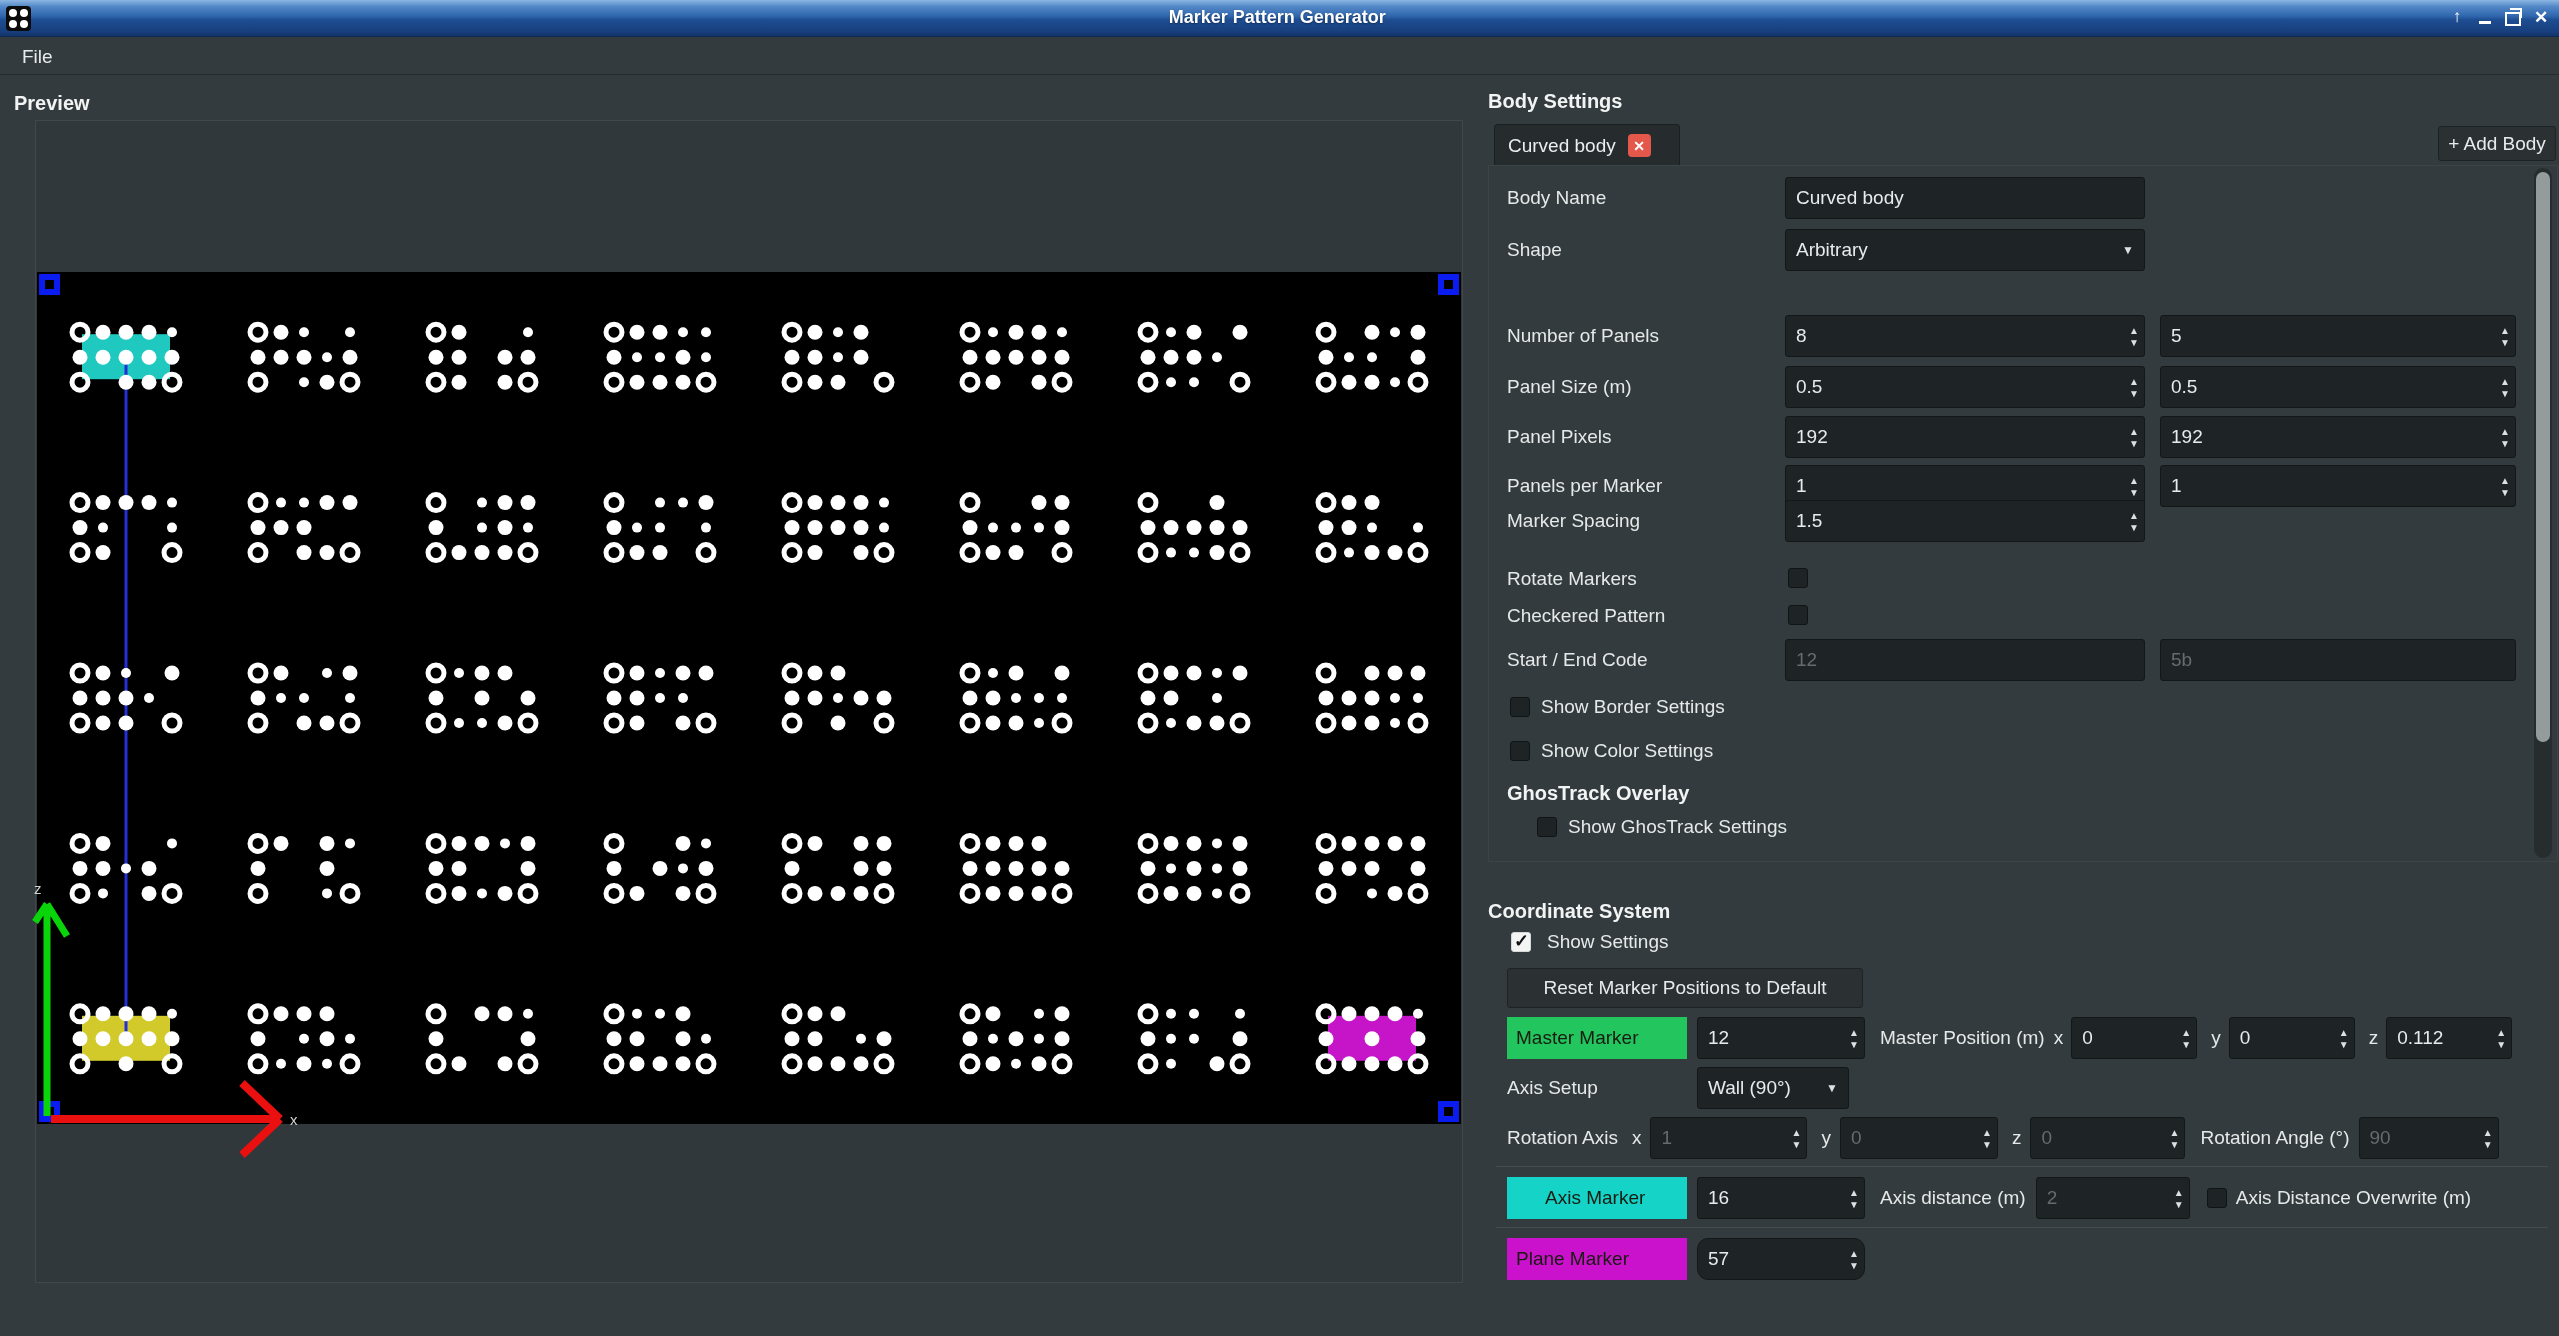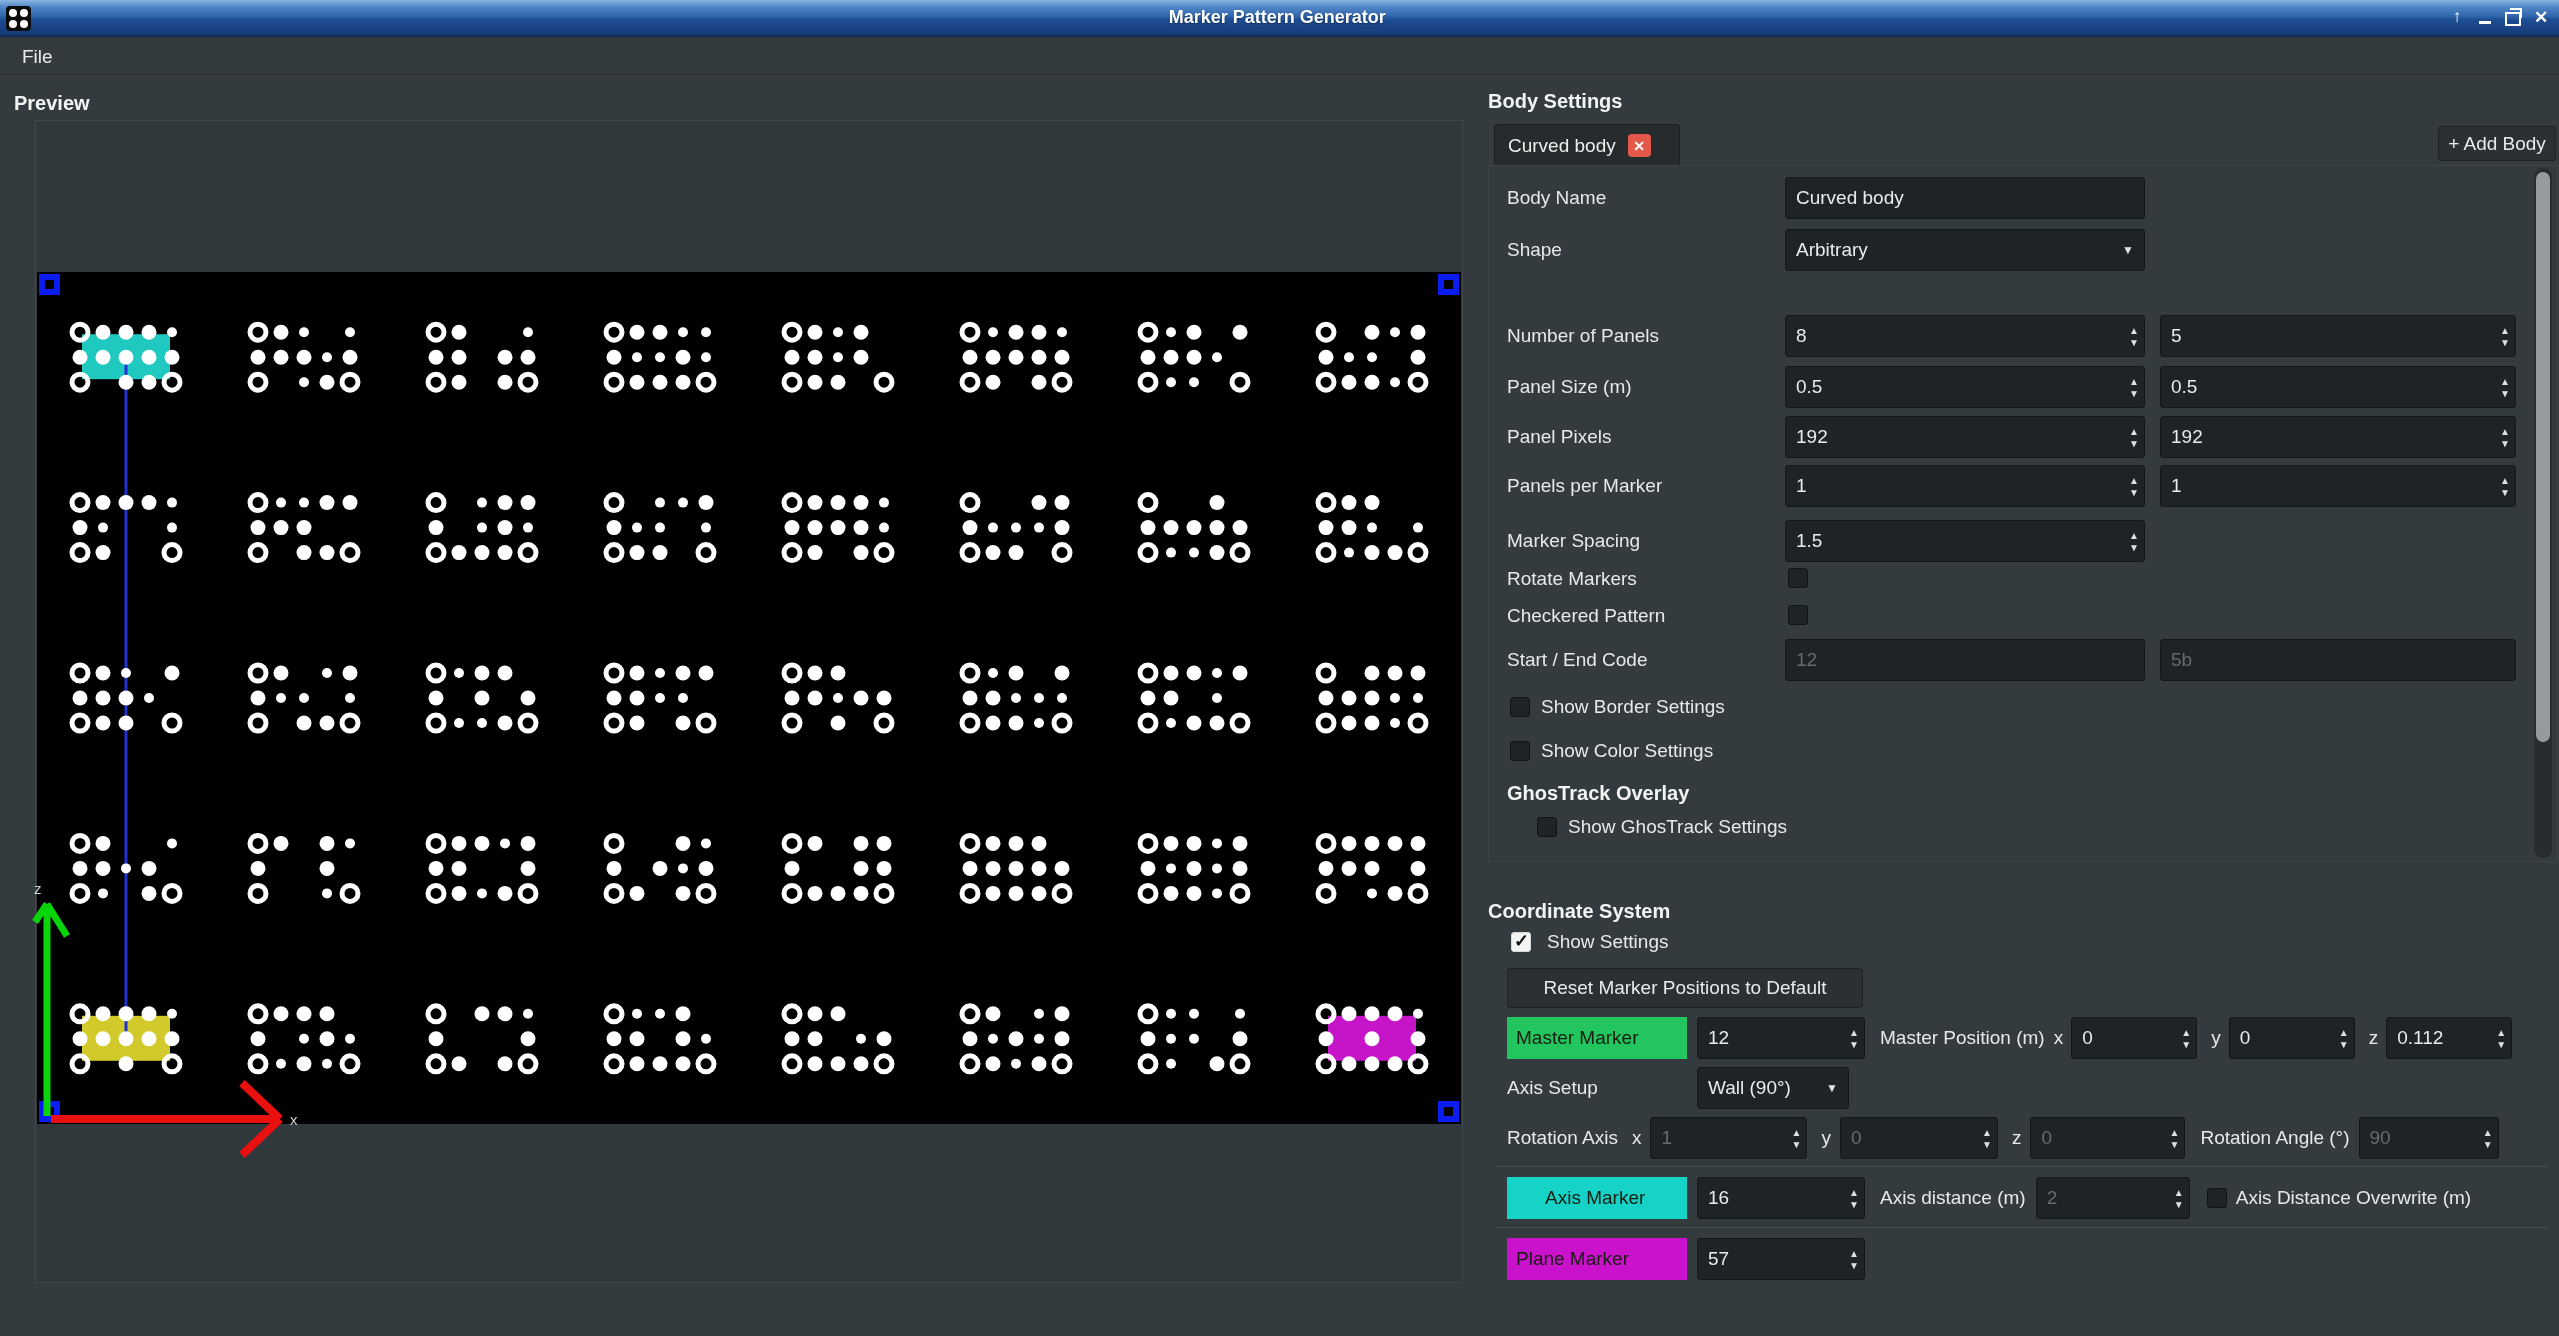--- a/index.html
+++ b/index.html
@@ -813,21 +813,21 @@
     </div>
     <div class="spin c2">
       <span class="val">1</span>
       <span class="sbtns">
           <i>▲</i>
           <i>▼</i>
         </span>
     </div>
   </div>
 
-  <div class="frow" style="top:520px;">
+  <div class="frow" style="top:500px;">
     <div class="rowlbl lbl">Marker Spacing</div>
     <div class="spin c1">
       <span class="val">1.5</span>
       <span class="sbtns">
           <i>▲</i>
           <i>▼</i>
         </span>
     </div>
   </div>
 
@@ -976,21 +976,21 @@
         </span>
     </div>
     <div class="checkbox" style="margin-left:17px;"></div>
     <span class="rowlbl" style="margin-left:9px;">Axis Distance Overwrite (m)</span>
   </div>
 
   <div class="sep" style="left:1496px;top:1227px;width:1052px;"></div>
 
   <div class="crow" style="left:1507px;top:1238px;">
     <div class="chip" style="background:#ca12cc;">Plane Marker</div>
-    <div class="spin" style="width:168px;margin-left:10px;">
+    <div class="spin" style="width:168px;margin-left:10px;border-radius:11px;">
       <span class="val">57</span>
       <span class="sbtns">
           <i>▲</i>
           <i>▼</i>
         </span>
     </div>
   </div>
 
 </div>
 

